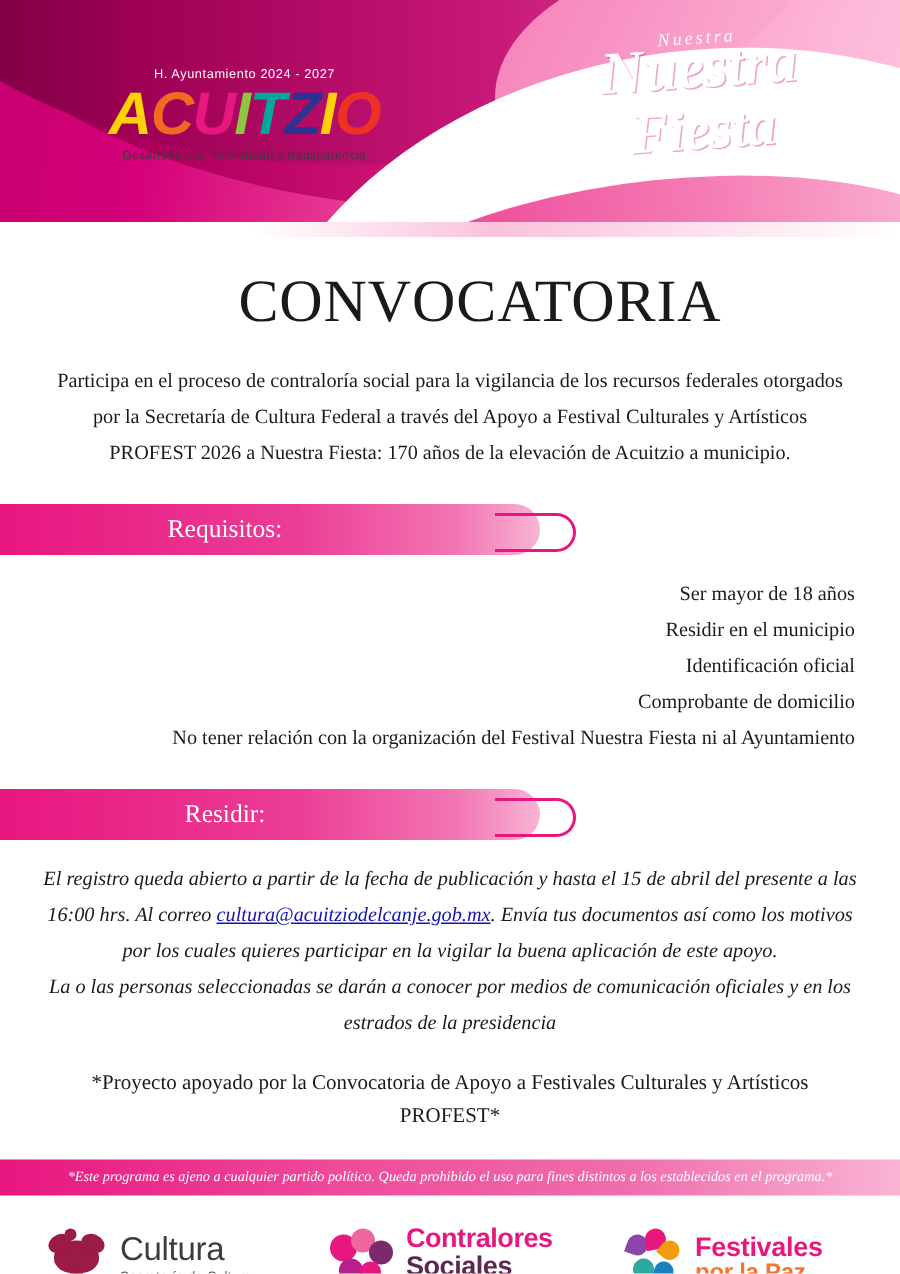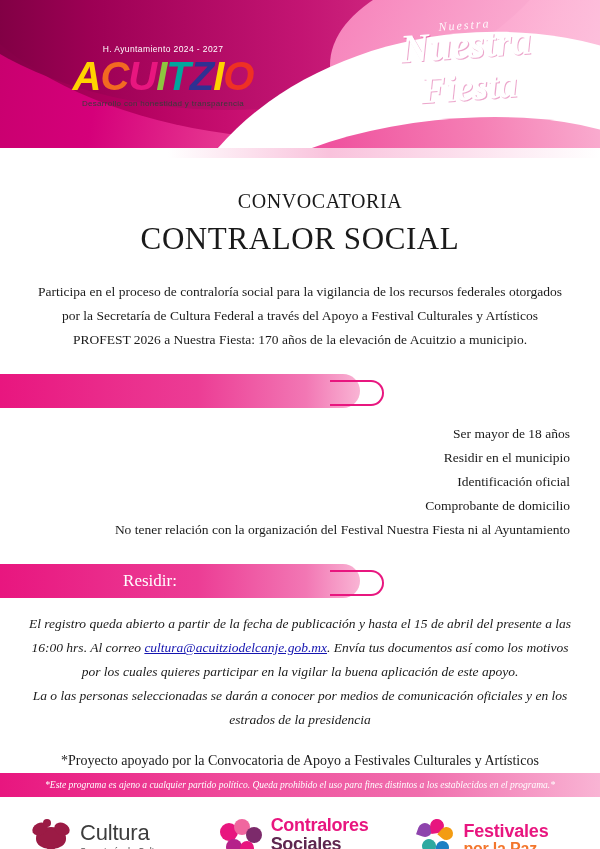--- a/index.html
+++ b/index.html
@@ -167,21 +167,21 @@
     margin-top: -4px;
   }
 
   
   .title-wrap {
     margin-top: 24px;
     text-align: center;
     color: #1a1a1a;
   }
   .title-l1 {
-    font-size: 20px;
+    font-size: 40px;
     letter-spacing: .6px;
     line-height: 38px;
     padding-left: 40px;
   }
   .title-l2 {
     font-size: 31px;
     letter-spacing: .6px;
     line-height: 38px;
   }
 
@@ -407,28 +407,28 @@
       <div class="fiesta-1">Nuestra</div>
       <div class="fiesta-sub">es para</div>
       <div class="fiesta-2">Fiesta</div>
     </div>
 
     <div class="hdr-bottomline"></div>
   </div>
 
   <div class="title-wrap">
     <div class="title-l1">CONVOCATORIA</div>
-    <div class="title-l2">CONTRALOR SOCIAL</div>
   </div>
 
   <div class="intro">Participa en el proceso de contraloría social para la vigilancia de los recursos federales otorgados por la Secretaría de Cultura Federal a través del Apoyo a Festival Culturales y Artísticos PROFEST 2026 a Nuestra Fiesta: 170 años de la elevación de Acuitzio a municipio.</div>
 
   <div class="banner">
     <div class="banner-bg"></div>
     <div class="banner-ribbon"></div>
+    <div class="banner-text">Requisitos:</div>
   </div>
 
   <div class="req-list">
     <div>Ser mayor de 18 años</div>
     <div>Residir en el municipio</div>
     <div>Identificación oficial</div>
     <div>Comprobante de domicilio</div>
     <div>No tener relación con la organización del Festival Nuestra Fiesta ni al Ayuntamiento</div>
   </div>
 

